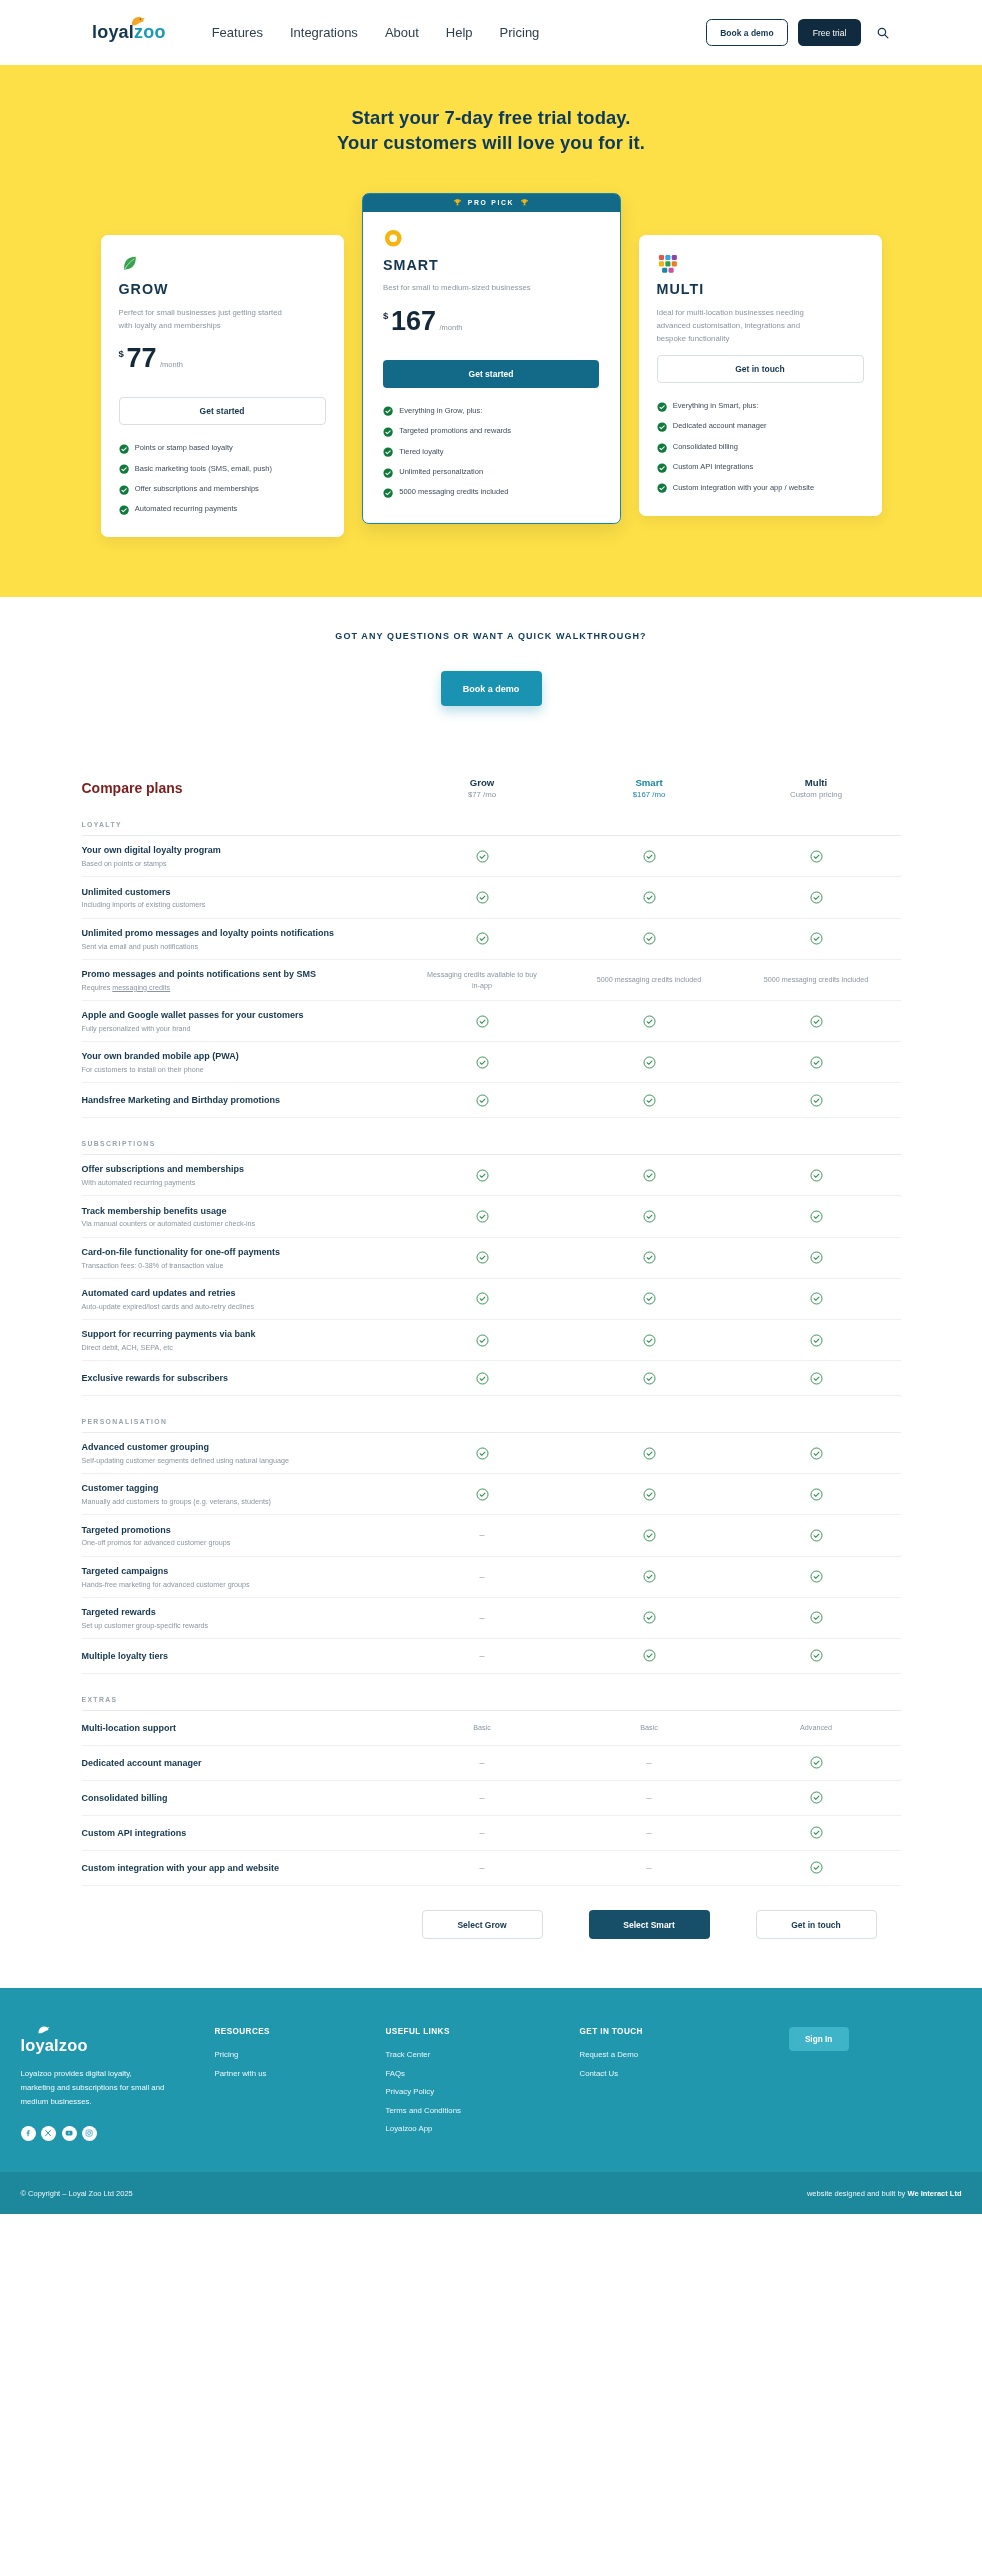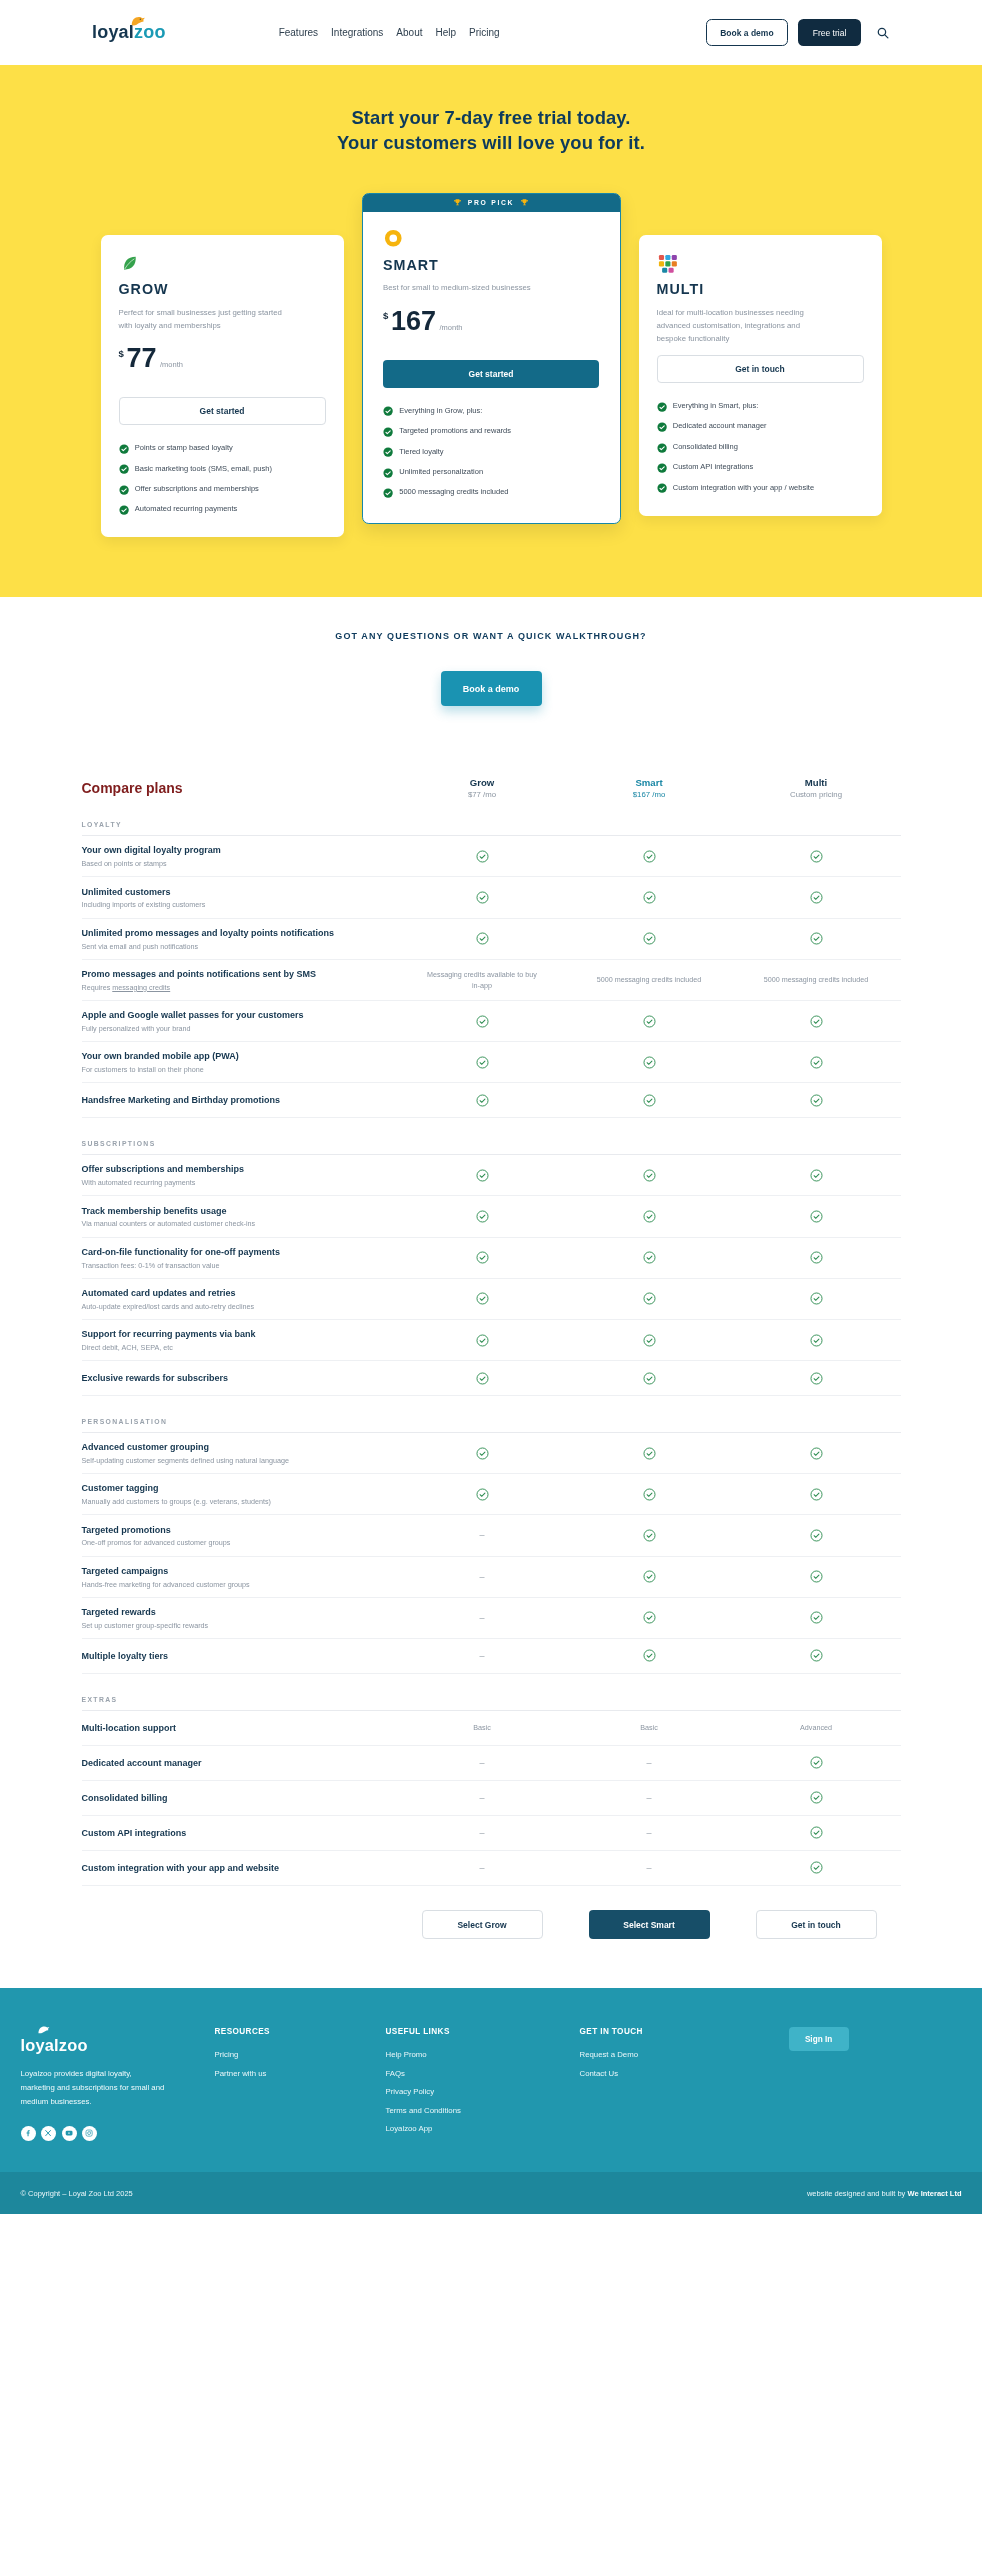--- a/index.html
+++ b/index.html
@@ -9,21 +9,21 @@
   a{text-decoration:none;color:inherit;cursor:pointer}
   button{font-family:"Liberation Sans",sans-serif;cursor:pointer}
   svg{display:block}
 
   
   .header{height:65px;display:flex;align-items:center;padding:0 92px;background:#fff}
   .logo{position:relative;font-weight:bold;font-size:18px;letter-spacing:0.2px;display:flex;align-items:baseline}
   .logo .p1{color:#15364f}
   .logo .p2{color:#1a9ab5}
   .logo-bird{position:absolute;top:-9px;left:38px;width:16.4px;height:13px}
-  .nav{display:flex;gap:13px;margin-left:113px;font-size:10px;color:#2e3f4e}
+  .nav{display:flex;gap:27px;margin-left:46px;font-size:13px;color:#2e3f4e}
   .header-actions{margin-left:auto;display:flex;align-items:center;gap:9.6px}
   .btn-bookdemo{background:#fff;border:1px solid #15364f;border-radius:5.5px;color:#15364f;font-weight:bold;font-size:8.5px;padding:7.5px 13.6px}
   .btn-freetrial{background:#102b40;border:none;border-radius:5.5px;color:#fff;font-weight:normal;font-size:8.5px;padding:8.2px 15px}
   .search-btn{width:13.6px;height:13.6px;margin-left:5.5px;display:inline-block}
 
   
   .hero{background:#fde047;padding:41px 1px 60px}
   .hero-title{text-align:center;font-size:18.4px;line-height:1.35;font-weight:bold;color:#0d3a5c;letter-spacing:0.1px}
   .cards{display:flex;justify-content:center;align-items:flex-start;gap:18px;margin-top:37px}
   .plan-card{width:243px;background:#fff;border-radius:6.8px;box-shadow:0 4.1px 12.3px rgba(0,0,0,.07);margin-top:42px}
@@ -600,21 +600,21 @@
             <svg viewBox="0 0 24 24">
               <circle cx="12" cy="12" r="10.2" fill="none" stroke="#2c8c50" stroke-width="1.7"></circle>
               <path d="M7.6 12.4l2.9 2.9 6-6" stroke="#2c8c50" stroke-width="1.9" fill="none" stroke-linecap="round" stroke-linejoin="round"></path>
             </svg>
           </span>
         </div>
       </div>
       <div class="table-row cgrid">
         <div class="row-feature">
           <div class="row-title">Card-on-file functionality for one-off payments</div>
-          <div class="row-sub">Transaction fees: 0-1% of transaction value</div>
+          <div class="row-sub">Transaction fees: 0-38% of transaction value</div>
         </div>
         <div class="row-val">
           <span class="check-outline">
             <svg viewBox="0 0 24 24">
               <circle cx="12" cy="12" r="10.2" fill="none" stroke="#2c8c50" stroke-width="1.7"></circle>
               <path d="M7.6 12.4l2.9 2.9 6-6" stroke="#2c8c50" stroke-width="1.9" fill="none" stroke-linecap="round" stroke-linejoin="round"></path>
             </svg>
           </span>
         </div>
         <div class="row-val">
@@ -1026,21 +1026,21 @@
             </svg>
         </span>
       </div>
     </div>
     <div id="footer-cols" style="display:contents"><div class="f-col">
           <div class="f-heading">RESOURCES</div>
           <a class="f-link">Pricing</a>
           <a class="f-link">Partner with us</a>
         </div><div class="f-col">
           <div class="f-heading">USEFUL LINKS</div>
-          <a class="f-link">Help Promo</a>
+          <a class="f-link">Track Center</a>
           <a class="f-link">FAQs</a>
           <a class="f-link">Privacy Policy</a>
           <a class="f-link">Terms and Conditions</a>
           <a class="f-link">Loyalzoo App</a>
         </div><div class="f-col">
           <div class="f-heading">GET IN TOUCH</div>
           <a class="f-link">Request a Demo</a>
           <a class="f-link">Contact Us</a>
         </div></div>
     <div class="f-signin">

